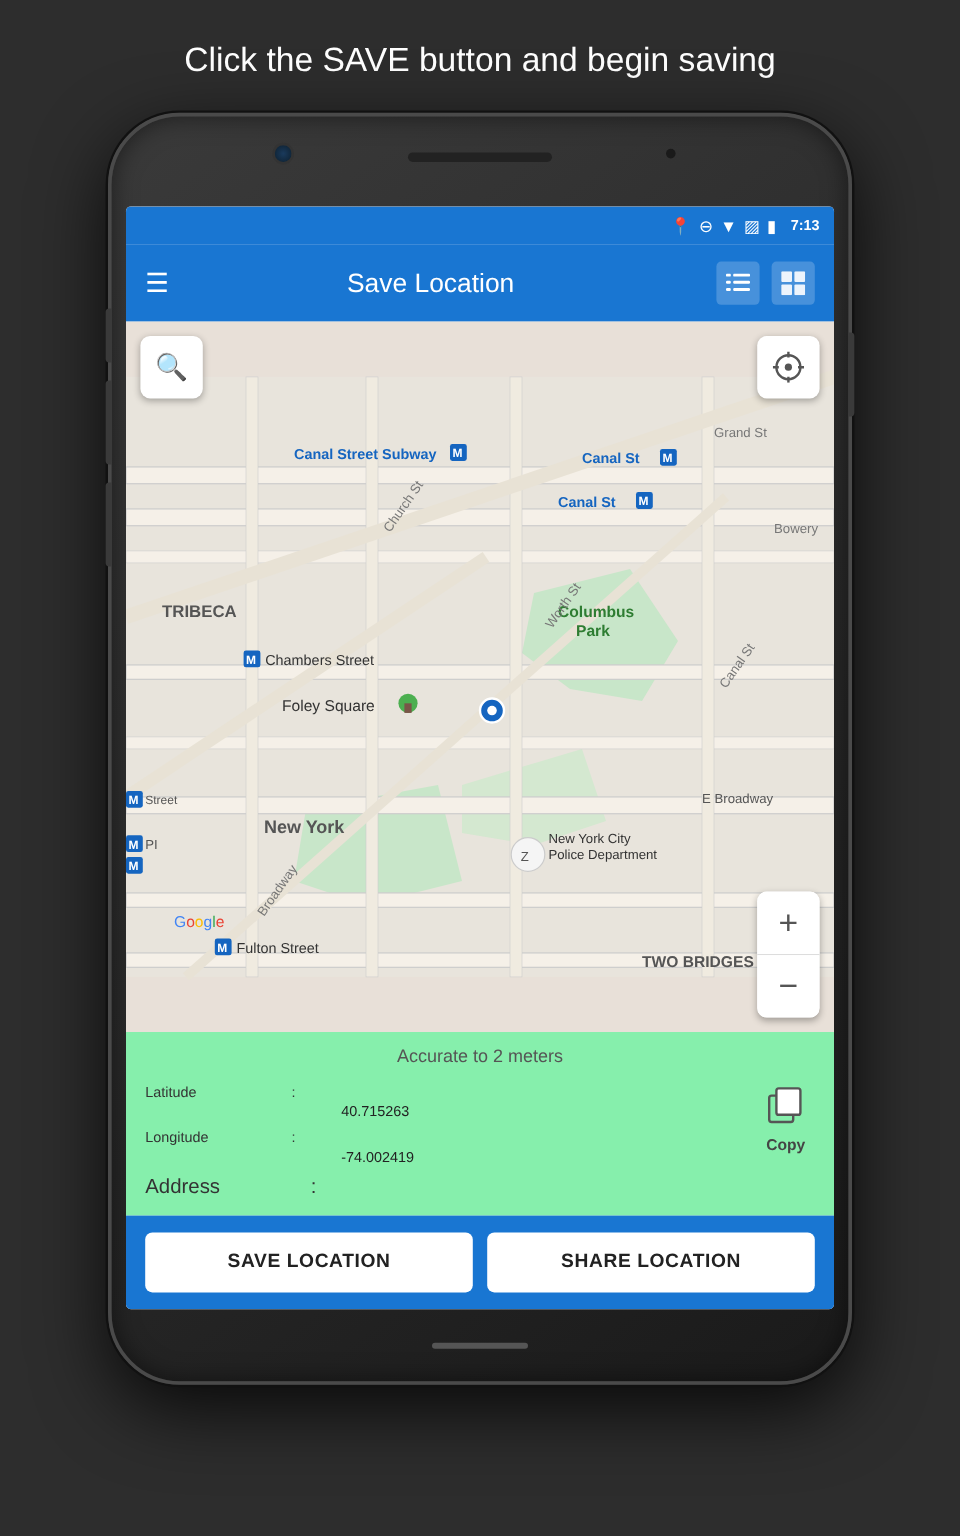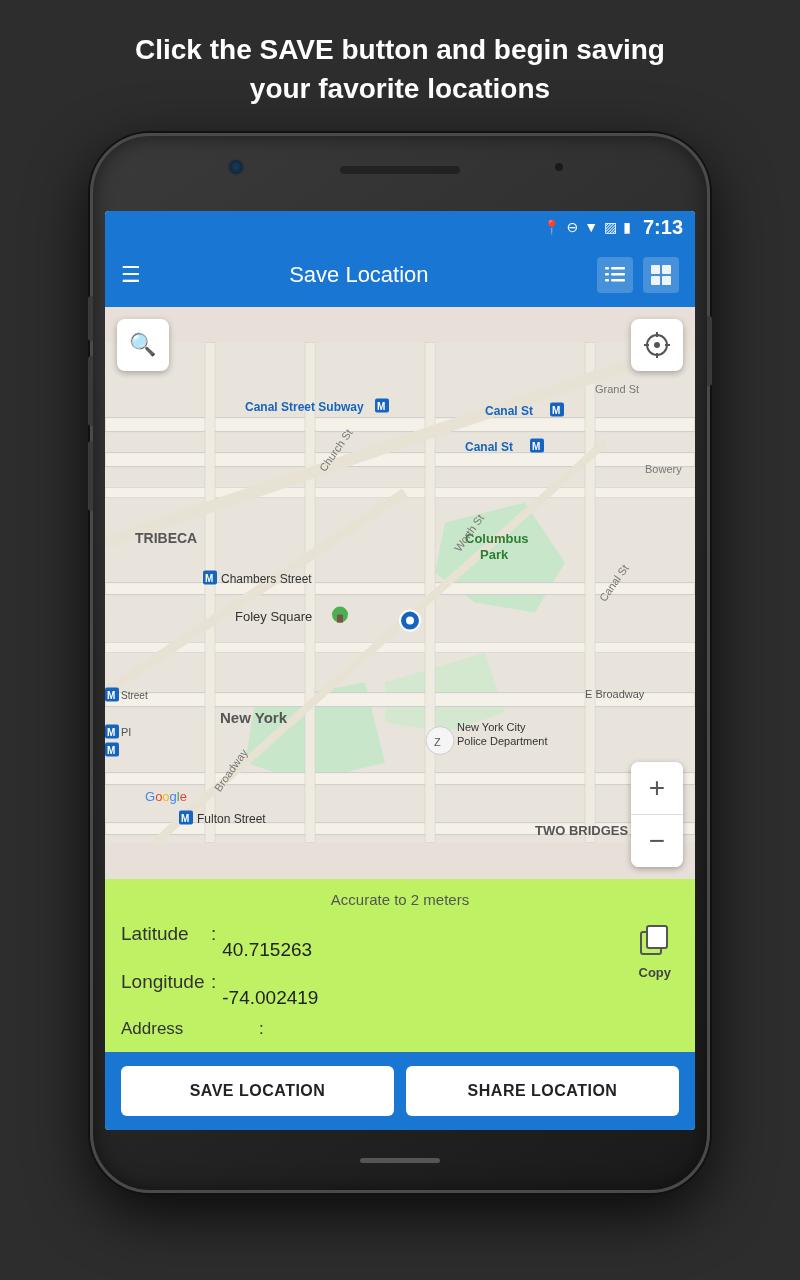--- a/index.html
+++ b/index.html
@@ -11,24 +11,24 @@
       font-family: 'Arial', sans-serif;
       display: flex;
       flex-direction: column;
       align-items: center;
       overflow: hidden;
     }
 
     .instruction-text {
       color: white;
       font-size: 28px;
-      text-align: center;
+      text-align: left;
       padding: 30px 60px 25px;
       line-height: 1.4;
-      font-weight: 700;
+      font-weight: 400;
     }
 
     .phone-wrapper {
       width: 620px;
       height: 1060px;
       position: relative;
     }
 
     .phone-outer {
       width: 620px;
@@ -113,21 +113,21 @@
       gap: 6px;
     }
 
     .status-icon {
       color: white;
       font-size: 14px;
     }
 
     .status-time {
       color: white;
-      font-size: 20px;
+      font-size: 12px;
       font-weight: bold;
       margin-left: 6px;
     }
 
     
     .app-bar {
       background: #1976d2;
       height: 64px;
       display: flex;
       align-items: center;
@@ -239,21 +239,21 @@
       color: #555;
     }
 
     .zoom-divider {
       height: 1px;
       background: #ddd;
     }
 
     
     .info-panel {
-      background: #bef264;
+      background: #86efac;
       flex-shrink: 0;
       padding: 12px 16px;
     }
 
     .accuracy-text {
       text-align: center;
       color: #555;
       font-size: 15px;
       margin-bottom: 12px;
     }
@@ -263,24 +263,25 @@
       align-items: flex-start;
       margin-bottom: 0;
     }
 
     .coords-info {
       flex: 1;
     }
 
     .coord-line {
       display: flex;
-      font-size: 19px;
+      font-size: 12px;
       color: #222;
       margin-bottom: 4px;
       line-height: 1.5;
+      gap: 32px;
     }
 
     .coord-label {
       width: 90px;
       font-weight: normal;
       color: #333;
     }
 
     .coord-sep {
       margin-right: 6px;
@@ -407,21 +408,20 @@
       height: 70px;
       background: #3a3a3a;
       border-radius: 3px 0 0 3px;
     }
   </style>
 </head>
 <body>
 
 <p class="instruction-text">
   <span>Click the SAVE button and begin saving</span><br>
-  <span>your favorite locations</span>
 </p>
 
 <div class="phone-wrapper">
   <div class="phone-outer">
     <div class="phone-side-btn-right"></div>
     <div class="phone-side-btn-left1"></div>
     <div class="phone-side-btn-left2"></div>
     <div class="phone-side-btn-left3"></div>
 
     <div class="phone-top-bezel">

